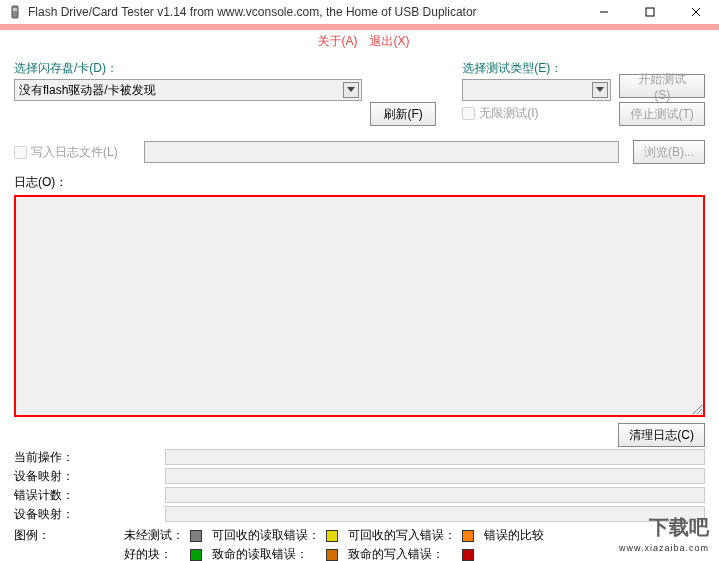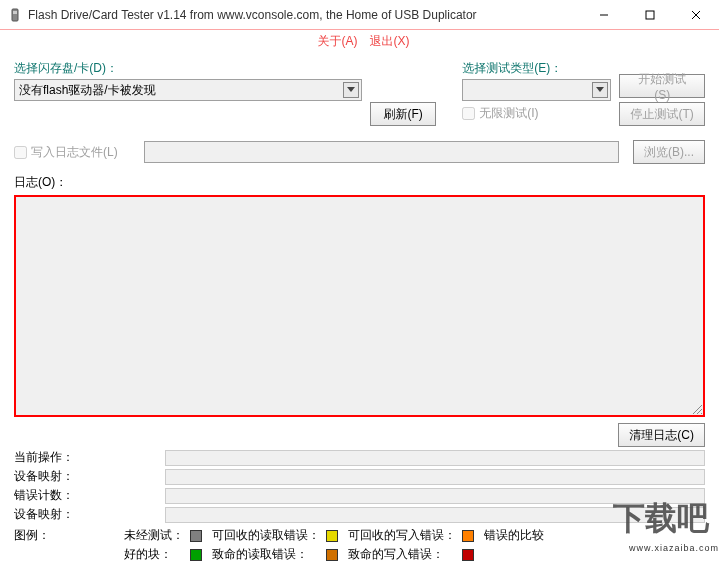--- a/index.html
+++ b/index.html
@@ -1,44 +1,44 @@
 <!DOCTYPE html>
 <html><head>
 <meta charset="utf-8">
 <style>
 * { box-sizing: border-box; margin: 0; padding: 0; }
 body { font-family: "Microsoft YaHei", "Segoe UI", sans-serif; font-size: 12px; background: #fff; width: 719px; height: 561px; overflow: hidden; position: relative; }
-.titlebar { height: 30px; display: flex; align-items: center; padding-left: 8px; border-bottom: 1px solid #fca5a5; background: #fff; }
+.titlebar { height: 30px; display: flex; align-items: center; padding-left: 8px; border-bottom: 6px solid #fca5a5; background: #fff; }
 .titlebar .icon { width: 14px; height: 14px; margin-right: 6px; }
 .titlebar .title { flex: 1; font-size: 12px; color: #333; }
 .winbtn { width: 46px; height: 30px; display: flex; align-items: center; justify-content: center; cursor: pointer; }
 .menubar { height: 22px; display: flex; align-items: center; padding-left: 8px; gap: 12px; font-size: 12px; color: #ef4444; justify-content: center; }
 .menubar span { cursor: pointer; }
 .content { padding: 8px 14px 0 14px; }
 .row1 { display: flex; gap: 8px; }
 .group { display: flex; flex-direction: column; }
 .grouplabel { font-size: 12px; margin-bottom: 2px; color: #0f766e; }
 .dropdown { height: 22px; border: 1px solid #a0a0a0; background: #f0f0f0; display: flex; align-items: center; padding: 0 4px; font-size: 12px; position: relative; }
 .dropdown .arrow { position: absolute; right: 2px; top: 2px; width: 16px; height: 16px; border: 1px solid #888; background: #e8e8e8; display: flex; align-items: center; justify-content: center; }
 .btn { height: 24px; padding: 0 10px; border: 1px solid #888; background: linear-gradient(#fdfdfd, #e8e8e8); font-size: 12px; display: inline-flex; align-items: center; justify-content: center; cursor: pointer; min-width: 66px; }
 .btn.disabled { color: #a0a0a0; cursor: default; }
 .chk { display: flex; align-items: center; gap: 4px; font-size: 12px; color: #a0a0a0; }
 .chk input { margin: 0; }
 .textfield { height: 22px; border: 1px solid #a0a0a0; background: #f0f0f0; }
 .logbox { border: 2px solid #ff0000; background: #f0f0f0; height: 222px; margin-top: 4px; position: relative; }
 .logbox .resize { position: absolute; right: 0; bottom: 0; width: 12px; height: 12px; }
-.inforow { display: flex; align-items: center; margin-top: 2px; gap: 41px; }
+.inforow { display: flex; margin-top: 2px; gap: 41px; }
 .inforow .lbl { width: 110px; font-size: 12px; padding-left: 0; }
 .inforow .val { flex: 1; height: 16px; border: 1px solid #ccc; background: #f0f0f0; }
 .legend { display: flex; align-items: flex-start; margin-top: 4px; font-size: 12px; }
 .legend .lbl { width: 110px; }
 .legend-grid { display: grid; grid-template-columns: auto 16px auto 16px auto 16px auto; column-gap: 6px; row-gap: 2px; align-items: center; }
 .sw { width: 12px; height: 12px; border: 1px solid #333; display: inline-block; }
-.watermark { position: absolute; right: 10px; bottom: 20px; font-size: 32px; font-weight: bold; color: #444; font-family: "SimHei", sans-serif; opacity: 0.85; }
-.watermark-sub { position: absolute; right: 0; bottom: 8px; font-size: 9px; color: #333; letter-spacing: 1px; }
+.watermark { position: absolute; right: 10px; bottom: 20px; font-size: 20px; font-weight: bold; color: #444; font-family: "SimHei", sans-serif; opacity: 0.85; }
+.watermark-sub { position: absolute; right: 10px; bottom: 8px; font-size: 9px; color: #333; letter-spacing: 1px; }
 </style>
 </head>
 <body>
 
 <div class="titlebar">
   <span class="icon">
     <svg width="14" height="14" viewBox="0 0 14 14">
         <rect x="4" y="1" width="6" height="12" rx="1" fill="#888" stroke="#555"></rect>
         <rect x="5" y="3" width="4" height="3" fill="#ccc"></rect>
       </svg>

